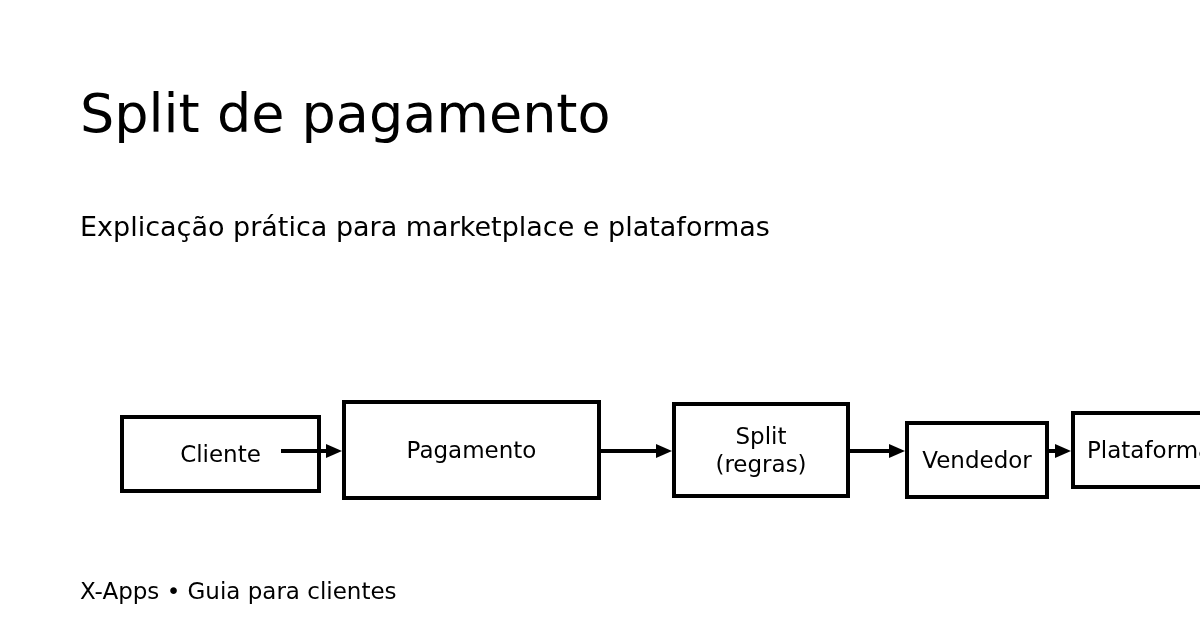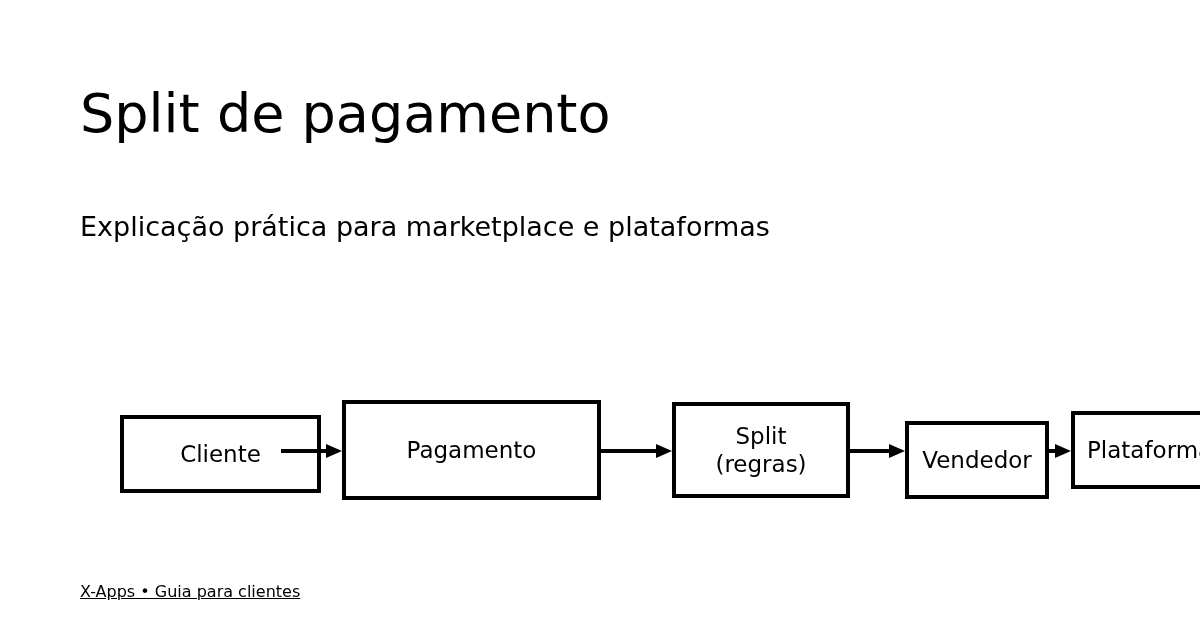--- a/index.html
+++ b/index.html
@@ -31,25 +31,24 @@
     top: 211px;
     font-size: 27px;
     line-height: 31px;
     font-weight: 400;
     color: #000000;
     white-space: nowrap;
   }
   .footer {
     left: 80px;
     top: 578px;
-    font-size: 16px;
+    font-size: 23px;
     line-height: 27px;
     color: #000000;
     white-space: nowrap;
-    text-decoration: underline;
   }
 
   .flow-box {
     position: absolute;
     background: #ffffff;
     border: 4px solid #000000;
     box-sizing: border-box;
     display: flex;
     flex-direction: column;
     align-items: center;

